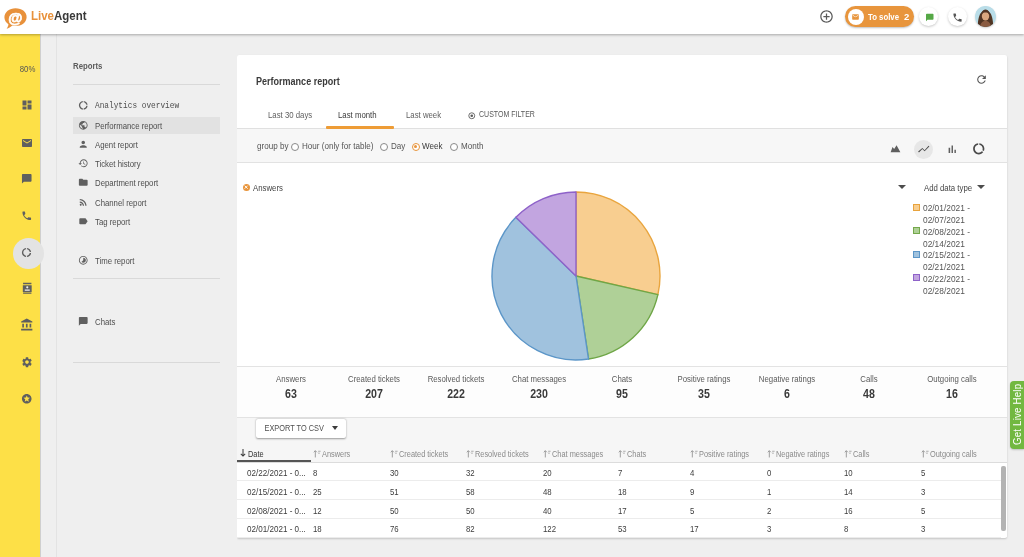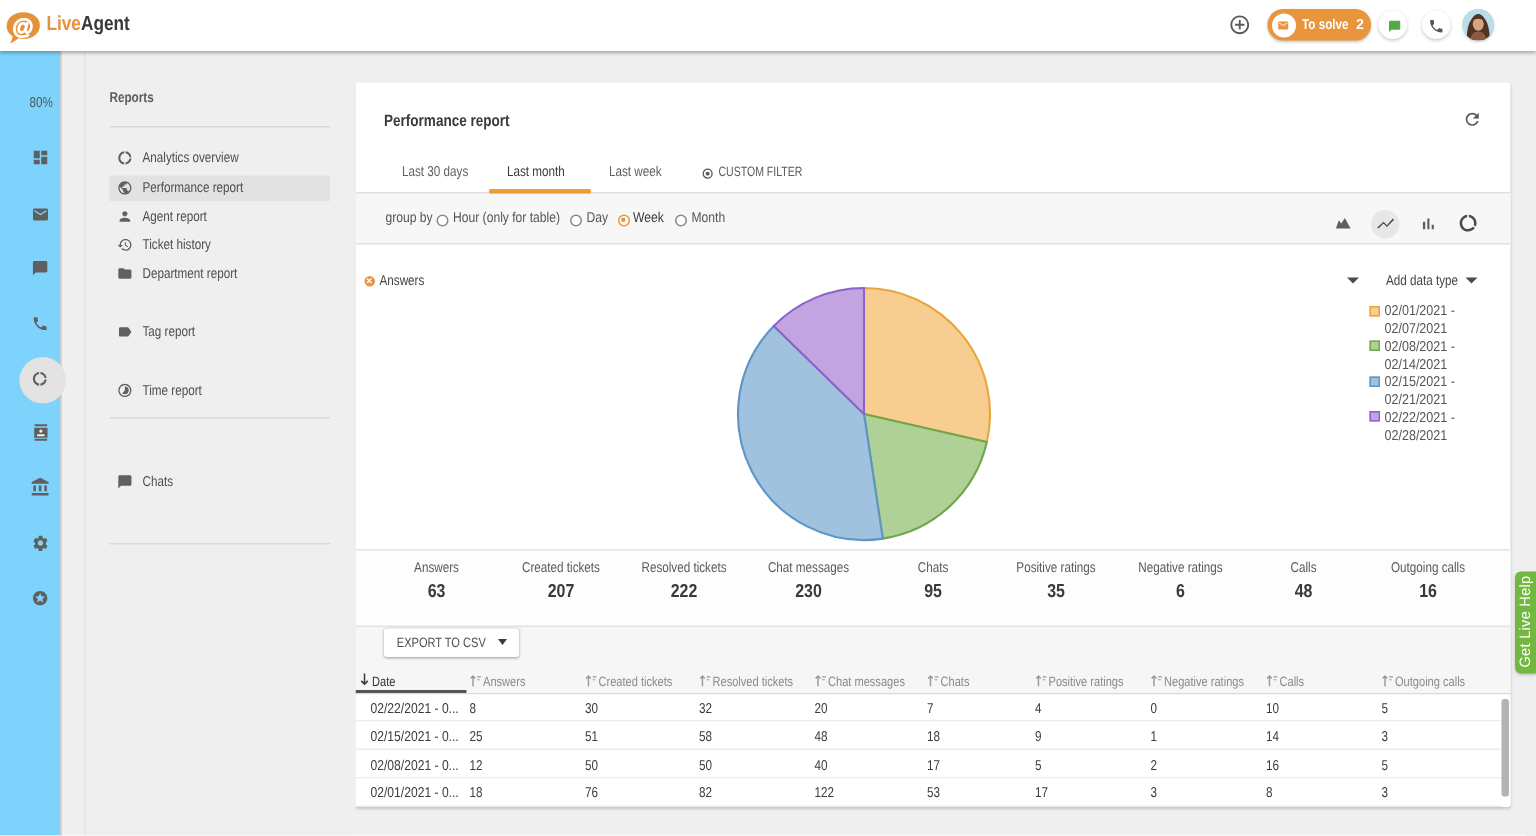--- a/index.html
+++ b/index.html
@@ -15,21 +15,21 @@
   #logotext .lv { color:#E8913B; }
   .pill { position:absolute; left:845px; top:6px; width:69px; height:21px; background:#E8953C;
           border-radius:11px; box-shadow:0 1px 2px rgba(0,0,0,.25);}
   .pill .wc { position:absolute; left:2.5px; top:2.5px; width:16px; height:16px; background:#fff; border-radius:50%; }
   .pill .txt { position:absolute; left:23px; top:5px; font-size:9.5px; font-weight:bold; color:#fff;
                transform:scaleX(0.82); transform-origin:0 50%; white-space:nowrap;}
   .pill .n { position:absolute; left:59px; top:5px; font-size:9.5px; font-weight:bold; color:#fff;}
   .circbtn { position:absolute; top:7px; width:19px; height:19px; border-radius:50%; background:#fff; box-shadow:0 1px 2.5px rgba(0,0,0,.22);}
 
   
-  #rail { position:absolute; left:0; top:34px; width:41px; height:523px; background:#7dd3fc; border-right:1px solid #cfcfcf; z-index:10;}
+  #rail { position:absolute; left:0; top:34px; width:41px; height:523px; background:#fde047; border-right:1px solid #cfcfcf; z-index:10;}
   #rail .pct { position:absolute; left:0; width:55px; text-align:center; top:29px; font-size:9.5px; color:#555;}
   #rail .pct span { display:inline-block; transform:scaleX(0.82); }
   .ric { position:absolute; left:19px; width:16px; height:16px; }
   #railhl { position:absolute; left:12.5px; top:203.5px; width:31px; height:31px; border-radius:50%; background:#e3e3e3; }
 
   
   #menu { position:absolute; left:56px; top:34px; width:181px; height:523px; background:#efefef; border-left:1px solid #e3e3e3; z-index:10;}
   #menu .hdr { position:absolute; left:16px; top:26px; font-size:9.5px; font-weight:bold; color:#5c5c5c;
                transform:scaleX(0.82); transform-origin:0 50%; white-space:nowrap;}
   .mdiv { position:absolute; left:16px; width:147px; height:0; border-top:1px solid #d9d9d9; }
@@ -201,21 +201,21 @@
       </svg>
     </div>
 </div>
 
 <div id="menu">
 <span class="hdr">Reports</span>
 <div class="mdiv" style="top:50.1px;"></div>
 <div class="mdiv" style="top:244.0px;"></div>
 <div class="mdiv" style="top:327.6px;"></div>
 <div id="mhl"></div>
-<div class="mitem" style="top:62.3px;">
+<div class="mitem" style="top:62.3px;font-family:Liberation Mono, monospace;">
       <span class="mic">
         <svg width="10.5" height="10.5" viewBox="0 0 24 24">
           <path d="M11 5.08V2c-5 .5-9 4.81-9 10s4 9.5 9 10v-3.08c-3-.48-6-3.4-6-6.92s3-6.44 6-6.92zM18.97 11H22c-.47-5-4-8.53-9-9v3.08C16 5.51 18.54 8 18.97 11zM13 18.92V22c5-.47 8.53-4 9-9h-3.03c-.43 3-2.97 5.49-5.97 5.92z" fill="#606060"></path>
         </svg>
       </span>
       <span class="mtx">Analytics overview</span>
     </div>
 <div class="mitem" style="top:81.5px;">
       <span class="mic">
         <svg width="10.5" height="10.5" viewBox="0 0 24 24">
@@ -240,20 +240,28 @@
       </span>
       <span class="mtx">Agent report</span>
     </div>
 <div class="mitem" style="top:139.4px;">
       <span class="mic">
         <svg width="10.5" height="10.5" viewBox="0 0 24 24">
           <path d="M10 4H4c-1.1 0-1.99.9-1.99 2L2 18c0 1.1.9 2 2 2h16c1.1 0 2-.9 2-2V8c0-1.1-.9-2-2-2h-8l-2-2z" fill="#606060"></path>
         </svg>
       </span>
       <span class="mtx">Department report</span>
+    </div>
+<div class="mitem" style="top:158.7px;">
+      <span class="mic">
+        <svg width="10.5" height="10.5" viewBox="0 0 24 24">
+          <path d="M6.18 15.64c1.2 0 2.18.98 2.18 2.18s-.98 2.18-2.18 2.18S4 19.02 4 17.82s.98-2.18 2.18-2.18zM4 10.1v2.83c3.9 0 7.07 3.17 7.07 7.07h2.83c0-5.47-4.43-9.9-9.9-9.9zM4 4.44v2.83c7.03 0 12.73 5.7 12.73 12.73h2.83c0-8.59-6.97-15.56-15.56-15.56z" fill="#606060"></path>
+        </svg>
+      </span>
+      <span class="mtx">Channel report</span>
     </div>
 <div class="mitem" style="top:178.0px;">
       <span class="mic">
         <svg width="10.5" height="10.5" viewBox="0 0 24 24">
           <path d="M17.63 5.84C17.27 5.33 16.67 5 16 5L5 5.01C3.9 5.01 3 5.9 3 7v10c0 1.1.9 1.99 2 1.99L16 19c.67 0 1.27-.33 1.63-.84L22 12l-4.37-6.16z" fill="#606060"></path>
         </svg>
       </span>
       <span class="mtx">Tag report</span>
     </div>
 <div class="mitem" style="top:216.5px;text-align:right;">

